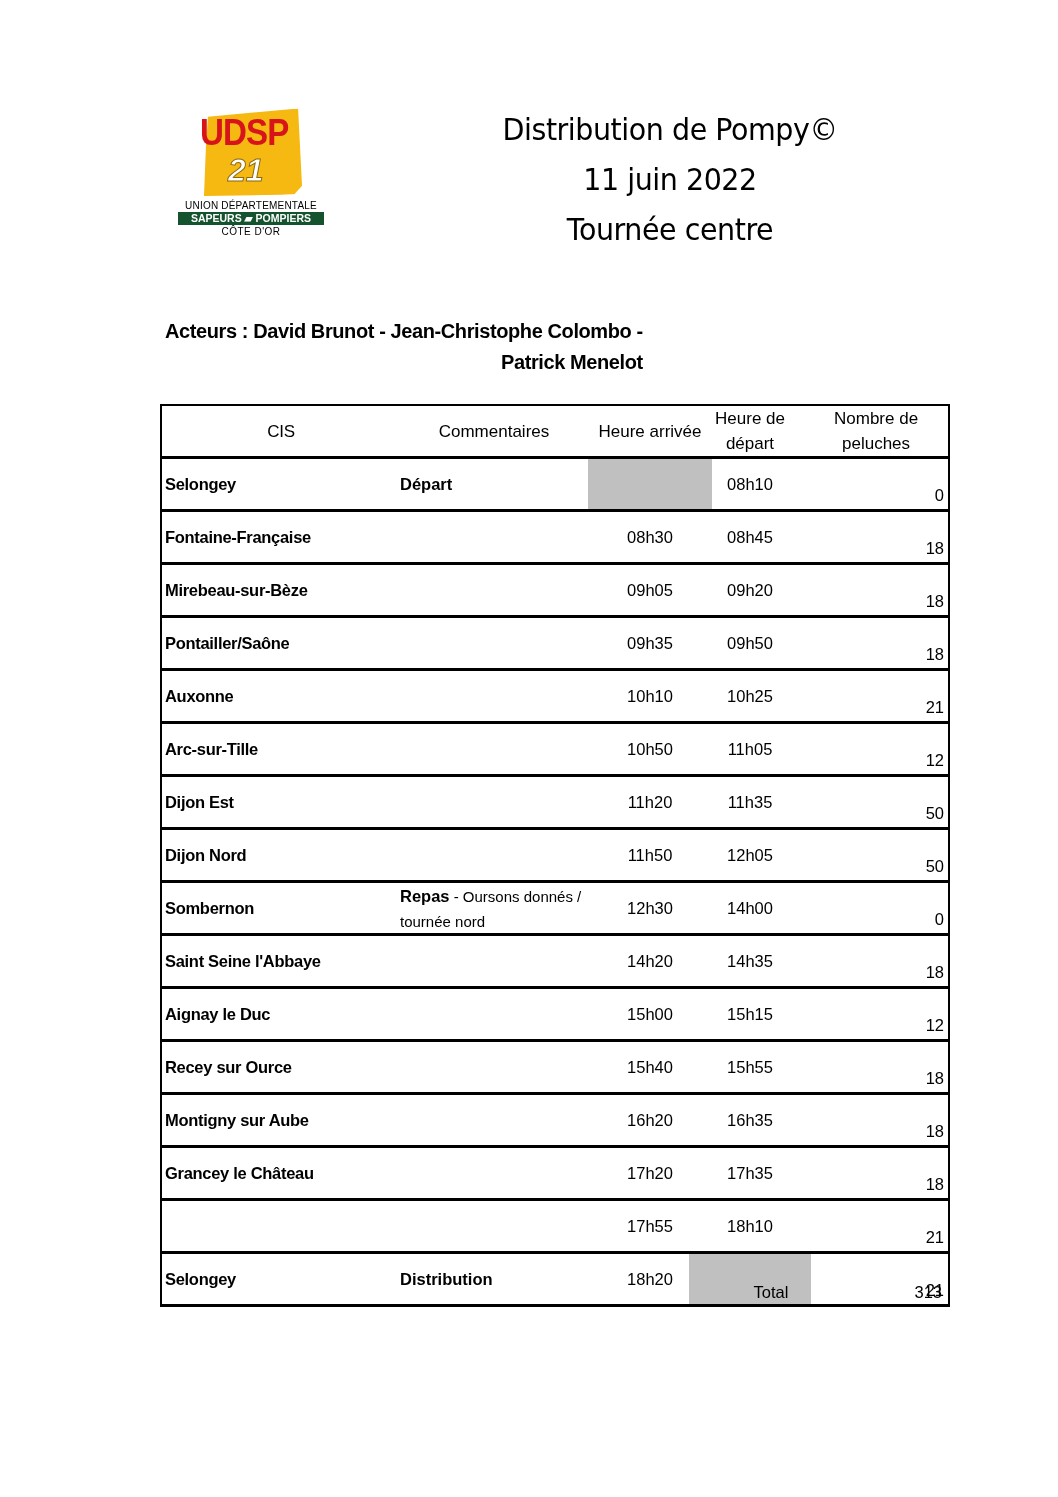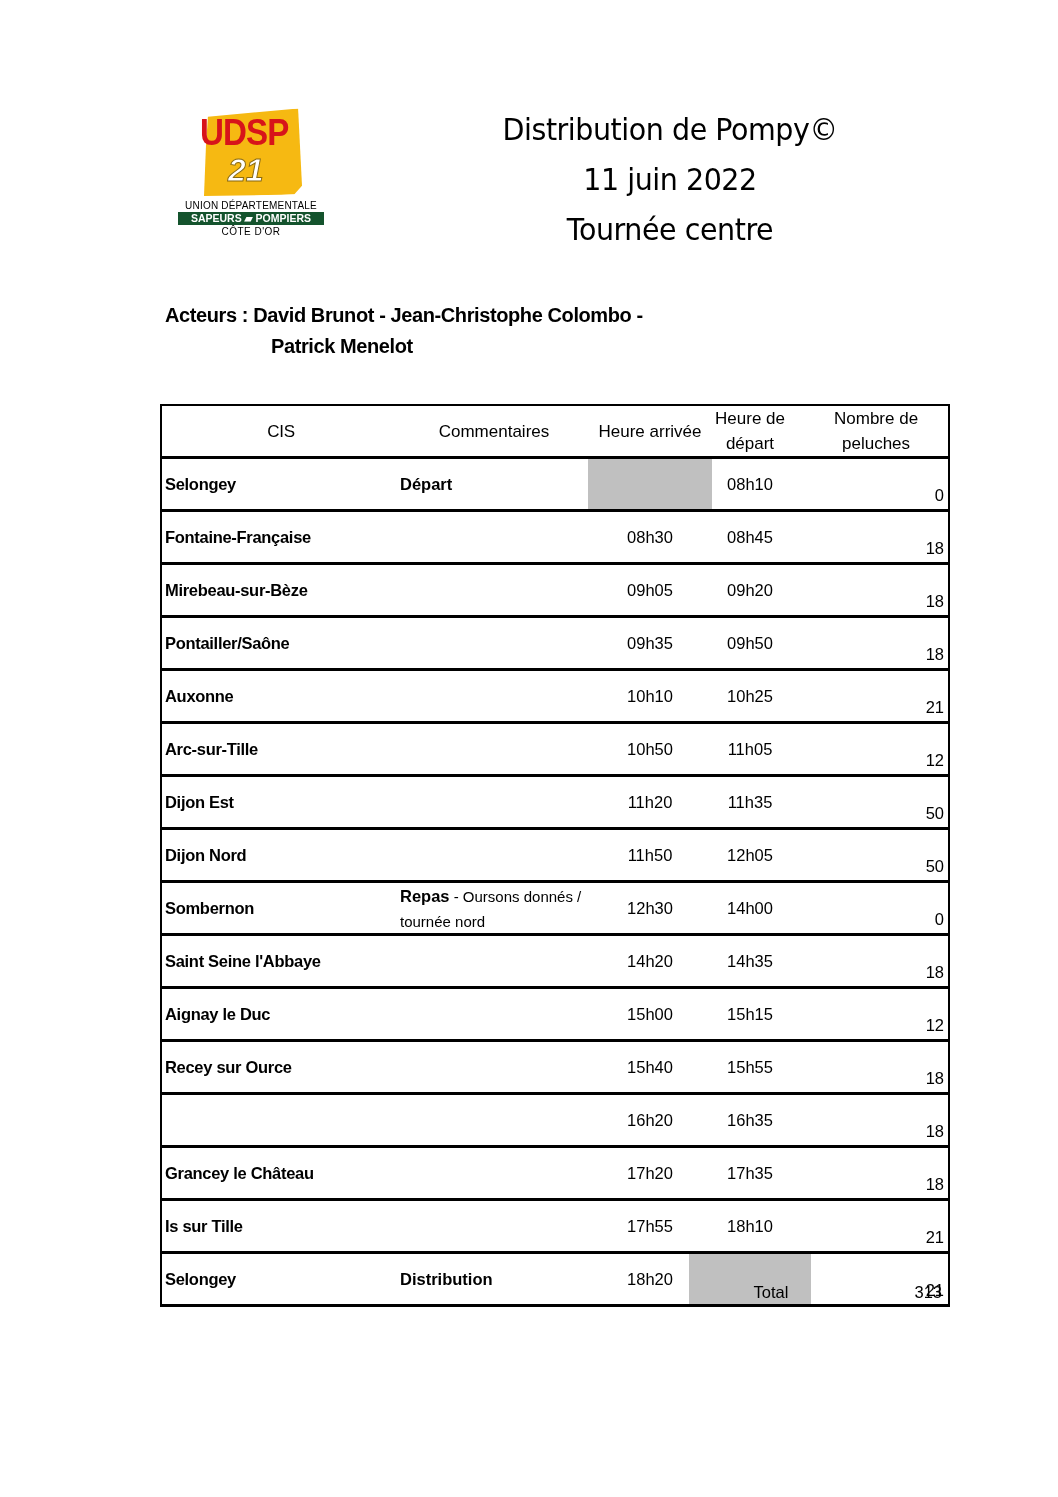--- a/index.html
+++ b/index.html
@@ -25,22 +25,22 @@
   .logo-cote { position: absolute; left: 2px; top: 118px; width: 146px; text-align: center;
                font-size: 10px; letter-spacing: 0.5px; }
 
   
   .title { position: absolute; left: 420px; top: 104px; width: 500px; text-align: center;
            font-family: "DejaVu Sans", sans-serif; font-size: 31px; line-height: 50px;
            letter-spacing: -0.5px; transform: scaleX(0.92); transform-origin: center; }
   .title div { white-space: nowrap; }
 
   
-  .actors { position: absolute; left: 165px; top: 300px; font-weight: 700; font-size: 20px;
-            line-height: 31px; letter-spacing: -0.4px; }
+  .actors { position: absolute; left: 165px; top: 316px; font-weight: 700; font-size: 20px;
+            line-height: 31px; letter-spacing: -0.4px; text-align: right; }
   .actors .line2 { padding-left: 106px; }
 
   
   .tbl { position: absolute; left: 160px; top: 404px; width: 786px;
          border-left: 2px solid #000; border-right: 2px solid #000; }
   .row { position: relative; height: 50px; border-top: 3px solid #000; font-size: 16.5px; }
   .row.header { height: 50px; border-top: 2px solid #000; font-weight: 400; font-size: 17px; }
   .row.last { border-bottom: 3px solid #000; }
   .cell { position: absolute; top: 0; height: 100%; display: flex; align-items: center; }
   .c-cis { left: 3px; width: 228px; font-weight: 700; letter-spacing: -0.3px; }
@@ -182,34 +182,34 @@
       <div class="cell c-nb">12</div>
     </div>
     <div class="row">
       <div class="cell c-cis">Recey sur Ource</div>
       <div class="cell c-com"></div>
       <div class="cell c-arr">15h40</div>
       <div class="cell c-dep">15h55</div>
       <div class="cell c-nb">18</div>
     </div>
     <div class="row">
+      <div class="cell c-cis">Montigny sur Aube</div>
       <div class="cell c-com"></div>
       <div class="cell c-arr">16h20</div>
       <div class="cell c-dep">16h35</div>
       <div class="cell c-nb">18</div>
     </div>
     <div class="row">
       <div class="cell c-cis">Grancey le Château</div>
       <div class="cell c-com"></div>
       <div class="cell c-arr">17h20</div>
       <div class="cell c-dep">17h35</div>
       <div class="cell c-nb">18</div>
     </div>
     <div class="row">
-      <div class="cell c-cis">Is sur Tille</div>
       <div class="cell c-com"></div>
       <div class="cell c-arr">17h55</div>
       <div class="cell c-dep">18h10</div>
       <div class="cell c-nb">21</div>
     </div>
     <div class="row last">
       <div class="cell c-cis">Selongey</div>
       <div class="cell c-com">Distribution</div>
       <div class="cell c-arr">18h20</div>
       <div class="cell c-dep grey" style="background: rgb(192, 192, 192);"></div>

